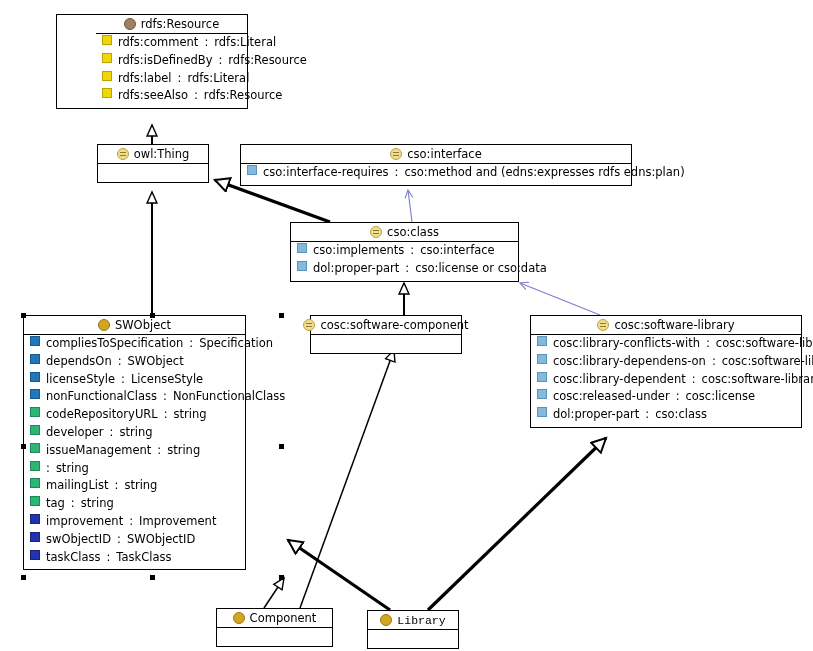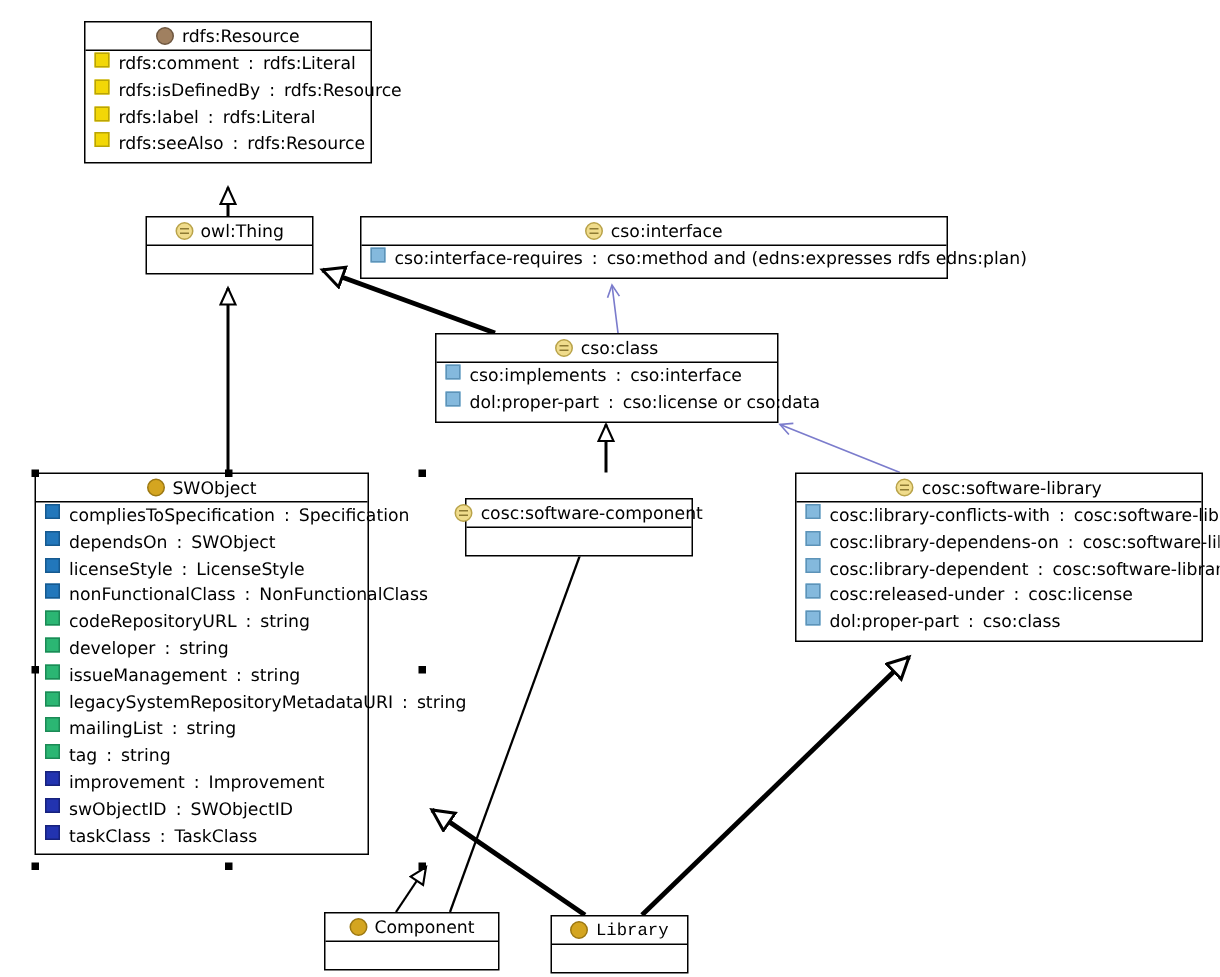--- a/index.html
+++ b/index.html
@@ -82,21 +82,21 @@
 
     <g>
       <line x1="390" y1="610" x2="288" y2="540" stroke="#000" stroke-width="3.2" marker-end="url(#hollb)"></line>
     </g>
 
     <g>
       <line x1="428" y1="610" x2="606" y2="438" stroke="#000" stroke-width="3.2" marker-end="url(#hollb)"></line>
     </g>
   </svg>
 
-  <div class="uml" style="left:56px;top:14px;width:192px;">
+  <div class="uml" style="left:56px;top:14px;width:192px;padding-left:39px;">
     <div class="hdr">
       <span class="cir brown"></span>
       <span class="nm">rdfs:Resource</span>
     </div>
     <div class="attrs">
       <div class="row">
         <span class="sq yellow"></span>
         <span>rdfs:comment</span>
         <span>:</span>
         <span>rdfs:Literal</span>
@@ -209,21 +209,20 @@
         <span>string</span>
       </div>
       <div class="row">
         <span class="sq green"></span>
         <span>issueManagement</span>
         <span>:</span>
         <span>string</span>
       </div>
       <div class="row">
         <span class="sq green"></span>
-        <span>legacySystemRepositoryMetadataURI</span>
         <span>:</span>
         <span>string</span>
       </div>
       <div class="row">
         <span class="sq green"></span>
         <span>mailingList</span>
         <span>:</span>
         <span>string</span>
       </div>
       <div class="row">
@@ -255,21 +254,21 @@
 
   <div class="sel" style="left:21px;top:313px;"></div>
   <div class="sel" style="left:150px;top:313px;"></div>
   <div class="sel" style="left:279px;top:313px;"></div>
   <div class="sel" style="left:21px;top:444px;"></div>
   <div class="sel" style="left:279px;top:444px;"></div>
   <div class="sel" style="left:21px;top:575px;"></div>
   <div class="sel" style="left:150px;top:575px;"></div>
   <div class="sel" style="left:279px;top:575px;"></div>
 
-  <div class="uml" style="left:310px;top:332px;width:152px;">
+  <div class="uml" style="left:310px;top:315px;width:152px;">
     <div class="hdr">
       <span class="cir pale"></span>
       <span class="nm">cosc:software-component</span>
     </div>
     <div class="attrs empty"></div>
   </div>
 
   <div class="uml" style="left:530px;top:315px;width:272px;">
     <div class="hdr">
       <span class="cir pale"></span>

